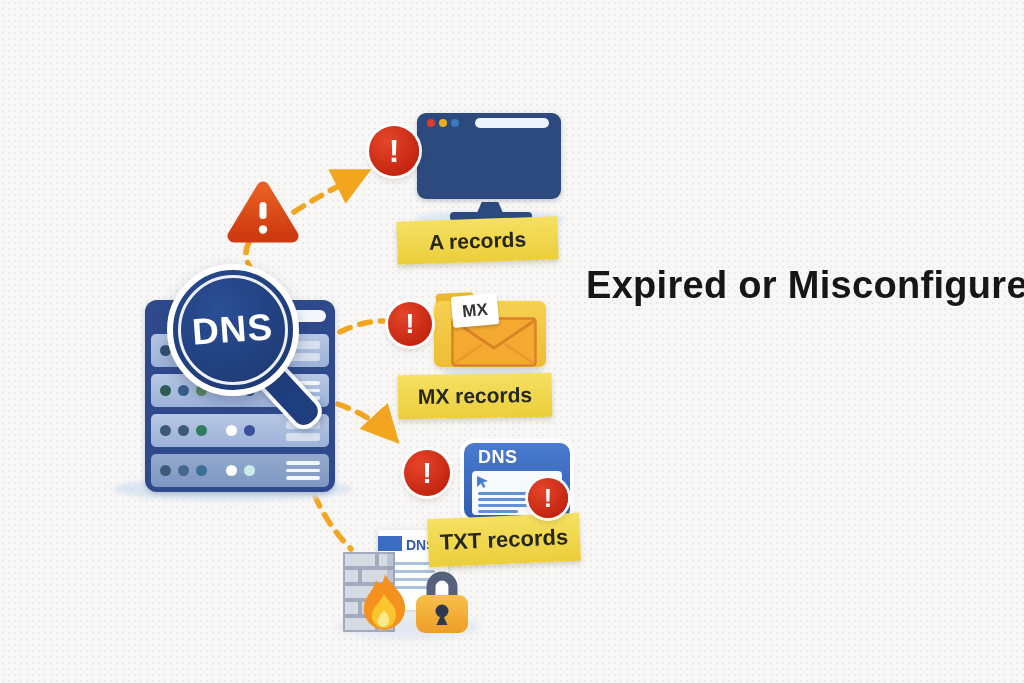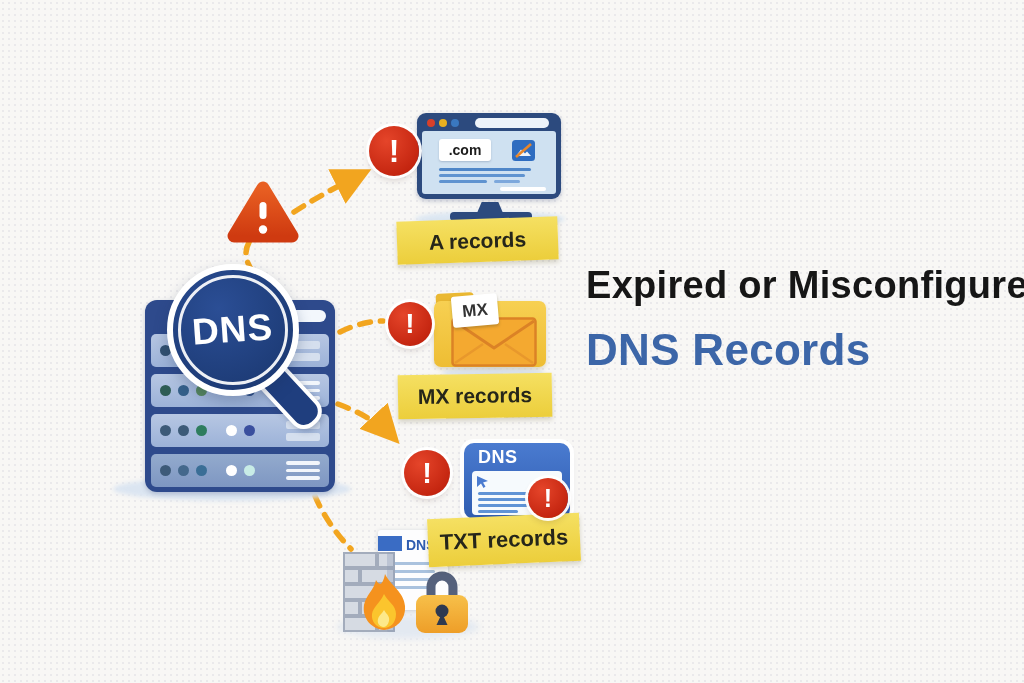--- a/index.html
+++ b/index.html
@@ -196,33 +196,20 @@
     <circle cx="39" cy="51.5" r="4.2" fill="#fff"></circle>
   </svg>
 
   <div class="abs monitor">
     <div class="mshadow"></div>
     <div class="mframe">
       <span class="mdot" style="left:10px;background:#d8402a"></span>
       <span class="mdot" style="left:22px;background:#e8b020"></span>
       <span class="mdot" style="left:34px;background:#3a78c0"></span>
       <span class="mbar-pill"></span>
-      <div class="mscreen">
-        <div class="maddr">.com</div>
-        <svg class="mbrk" width="23" height="21" viewBox="0 0 23 21">
-          <rect width="23" height="21" rx="3.5" fill="#2e6cc0"></rect>
-          <path d="M4 16 L9 9.5 L13 13.5 L15 11.5 L19 16 Z" fill="#ffffff" opacity=".92"></path>
-          <line x1="4" y1="17" x2="19" y2="4" stroke="#e8862a" stroke-width="2.6"></line>
-        </svg>
-        <span class="mline" style="left:17px;top:37px;width:92px;"></span>
-        <span class="mline" style="left:17px;top:43px;width:86px;background:#5f93d0;"></span>
-        <span class="mline" style="left:17px;top:49px;width:48px;background:#5f93d0;"></span>
-        <span class="mline" style="left:72px;top:49px;width:26px;background:#7da8dc;"></span>
-        <span class="mline" style="left:78px;top:56px;width:46px;height:4px;background:#ffffff;"></span>
-      </div>
       <div class="mstand"></div>
       <div class="mbase"></div>
     </div>
   </div>
 
   <div class="sticky" style="left:397px;top:219px;width:161px;height:43px;font-size:21px;transform:rotate(-2deg);">A records</div>
   <div class="sticky" style="left:398px;top:374px;width:154px;height:44px;font-size:21px;transform:rotate(-1deg);">MX records</div>
   <div class="sticky" style="left:428px;top:516px;width:152px;height:48px;font-size:22px;transform:rotate(-2.5deg);">TXT records</div>
 
   <div class="abs mxgroup">
@@ -304,15 +291,14 @@
       <span>!</span>
     </div>
   <div class="wcircle" style="left:404px;top:450px;width:46px;height:46px;font-size:29px;">
       <span>!</span>
     </div>
   <div class="wcircle" style="left:528px;top:478px;width:40px;height:40px;font-size:25px;">
       <span>!</span>
     </div>
 
   <div class="abs title1">Expired or Misconfigured</div>
-  <div class="abs title2">DNS Records</div>
 
 </div>
 
 </body></html>

